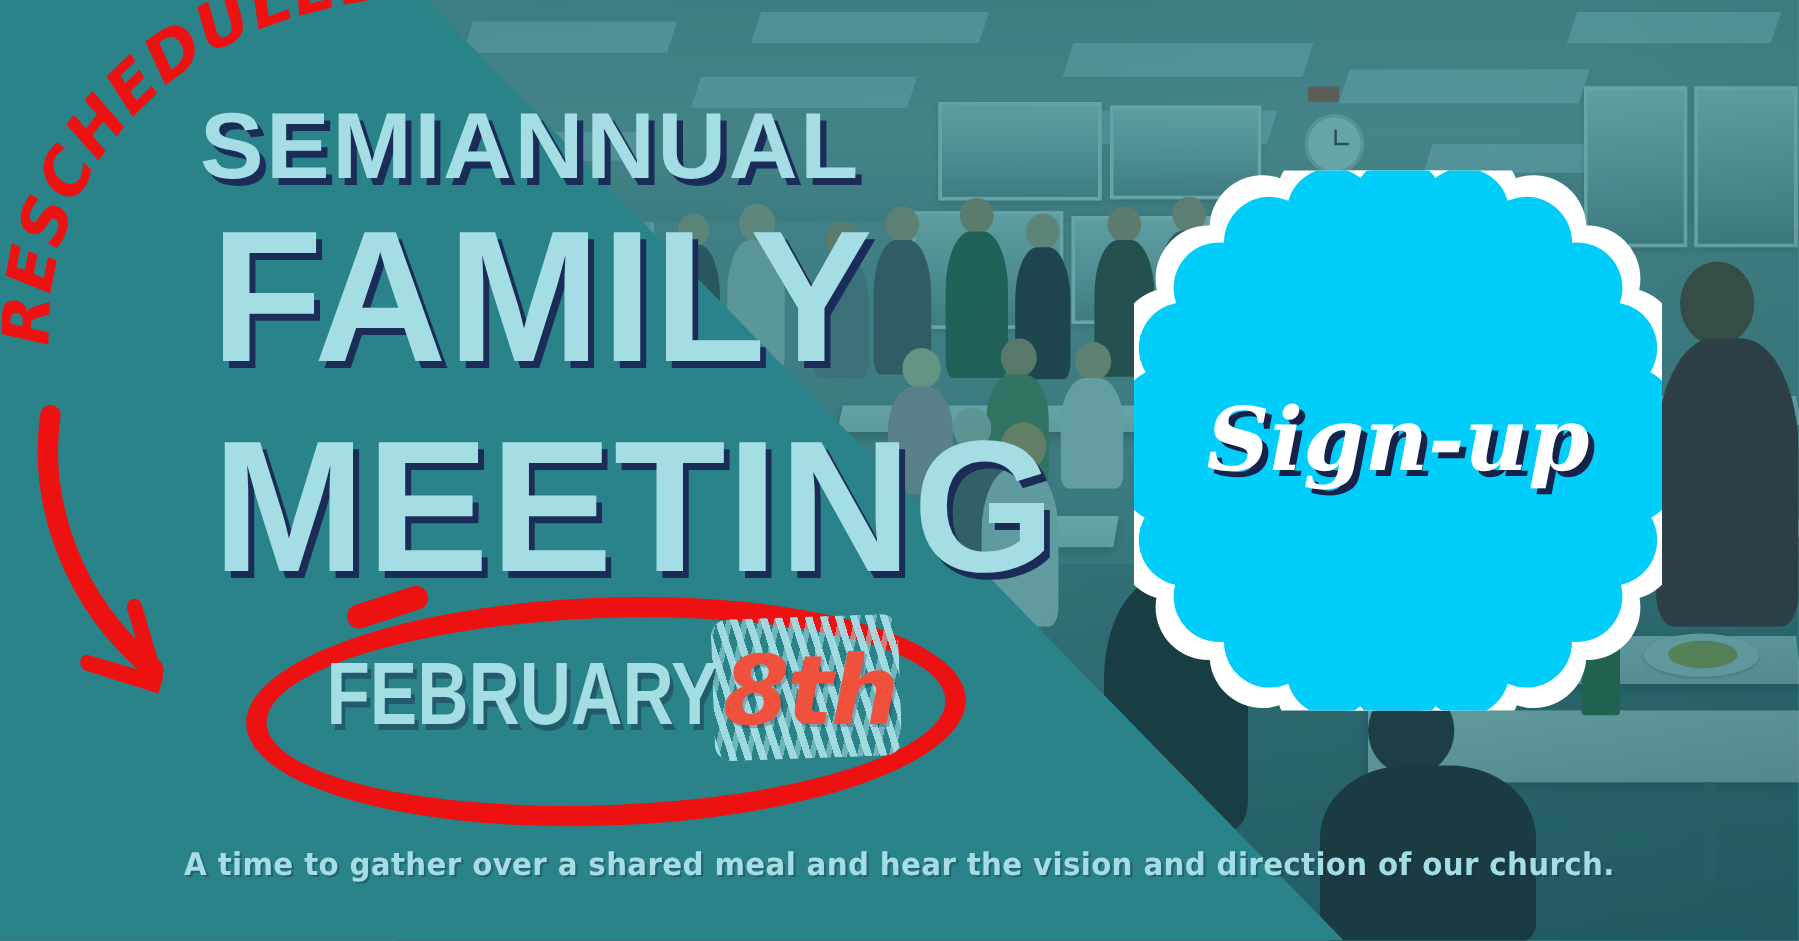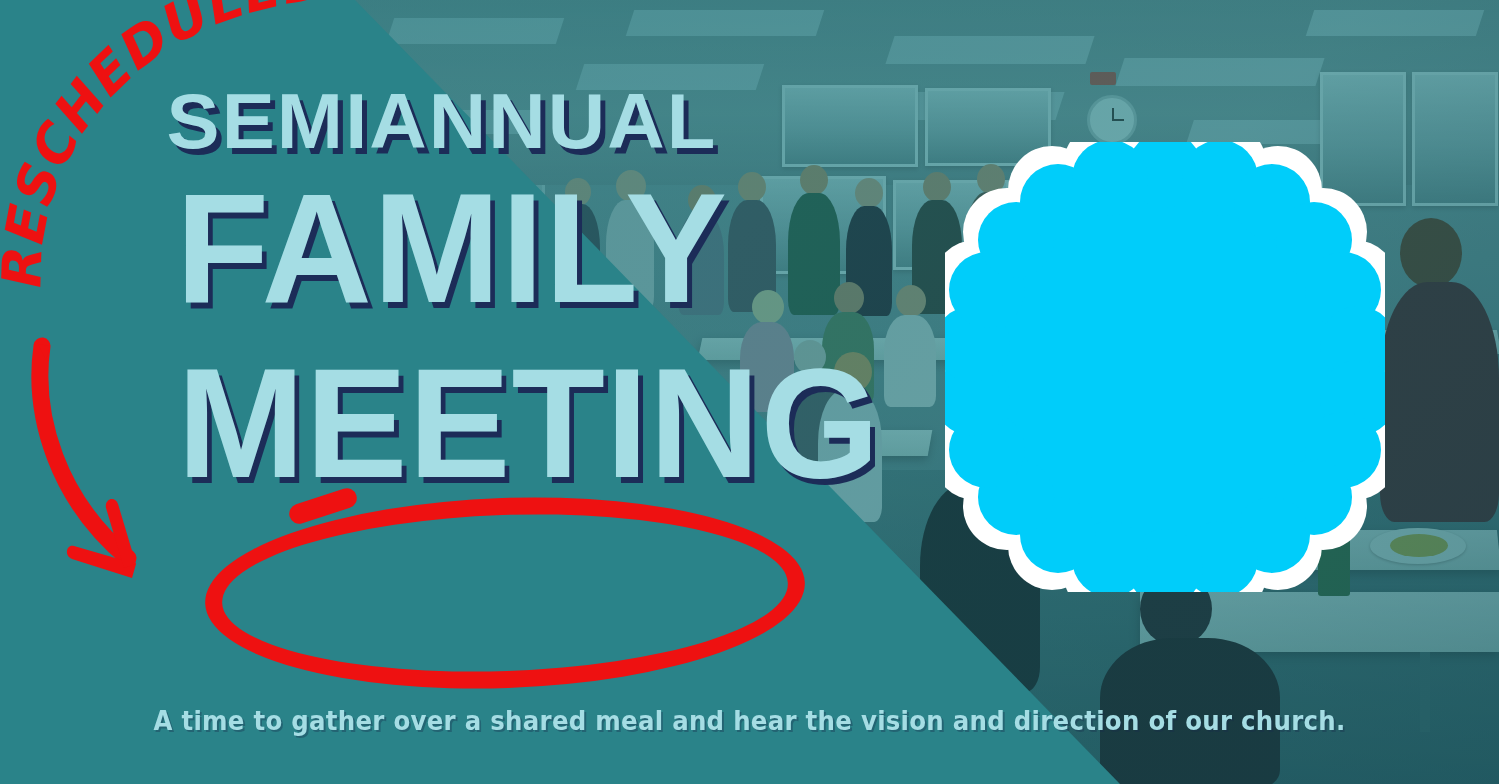--- a/index.html
+++ b/index.html
@@ -363,20 +363,27 @@
   </div>
 
   <div class="headline">
     <div class="ln ln-1">SEMIANNUAL</div>
     <div class="ln ln-2">FAMILY</div>
     <div class="ln ln-3">MEETING</div>
   </div>
 
   <div class="oval"></div>
   <div class="oval-tail"></div>
+  <div class="date-row">
+    <span class="date-month">FEBRUARY</span>
+    <span class="date-day-wrap">
+      <span class="scribble"></span>
+      <span class="date-day">8th</span>
+    </span>
+  </div>
 
   <div class="badge">
     <svg viewBox="0 0 440 450" xmlns="http://www.w3.org/2000/svg">
       <g>
 
         <g fill="#ffffff">
           <circle cx="220" cy="225" r="212"></circle>
           <circle cx="220" cy="16" r="44"></circle>
             <circle cx="278" cy="24" r="44"></circle>
           <circle cx="333" cy="48" r="44"></circle>
@@ -422,18 +429,19 @@
           <circle cx="27" cy="256" r="38"></circle>
             <circle cx="27" cy="202" r="38"></circle>
           <circle cx="42" cy="148" r="38"></circle>
             <circle cx="71" cy="98" r="38"></circle>
           <circle cx="113" cy="60" r="38"></circle>
             <circle cx="165" cy="36" r="38"></circle>
         </g>
       </g>
     </svg>
     <div class="badge-text">
+      <span class="badge-line l1">Sign-up</span>
     </div>
   </div>
 
   <div class="subtitle">A time to gather over a shared meal and hear the vision and direction of our church.</div>
 
 </div>
 
 </body></html>

